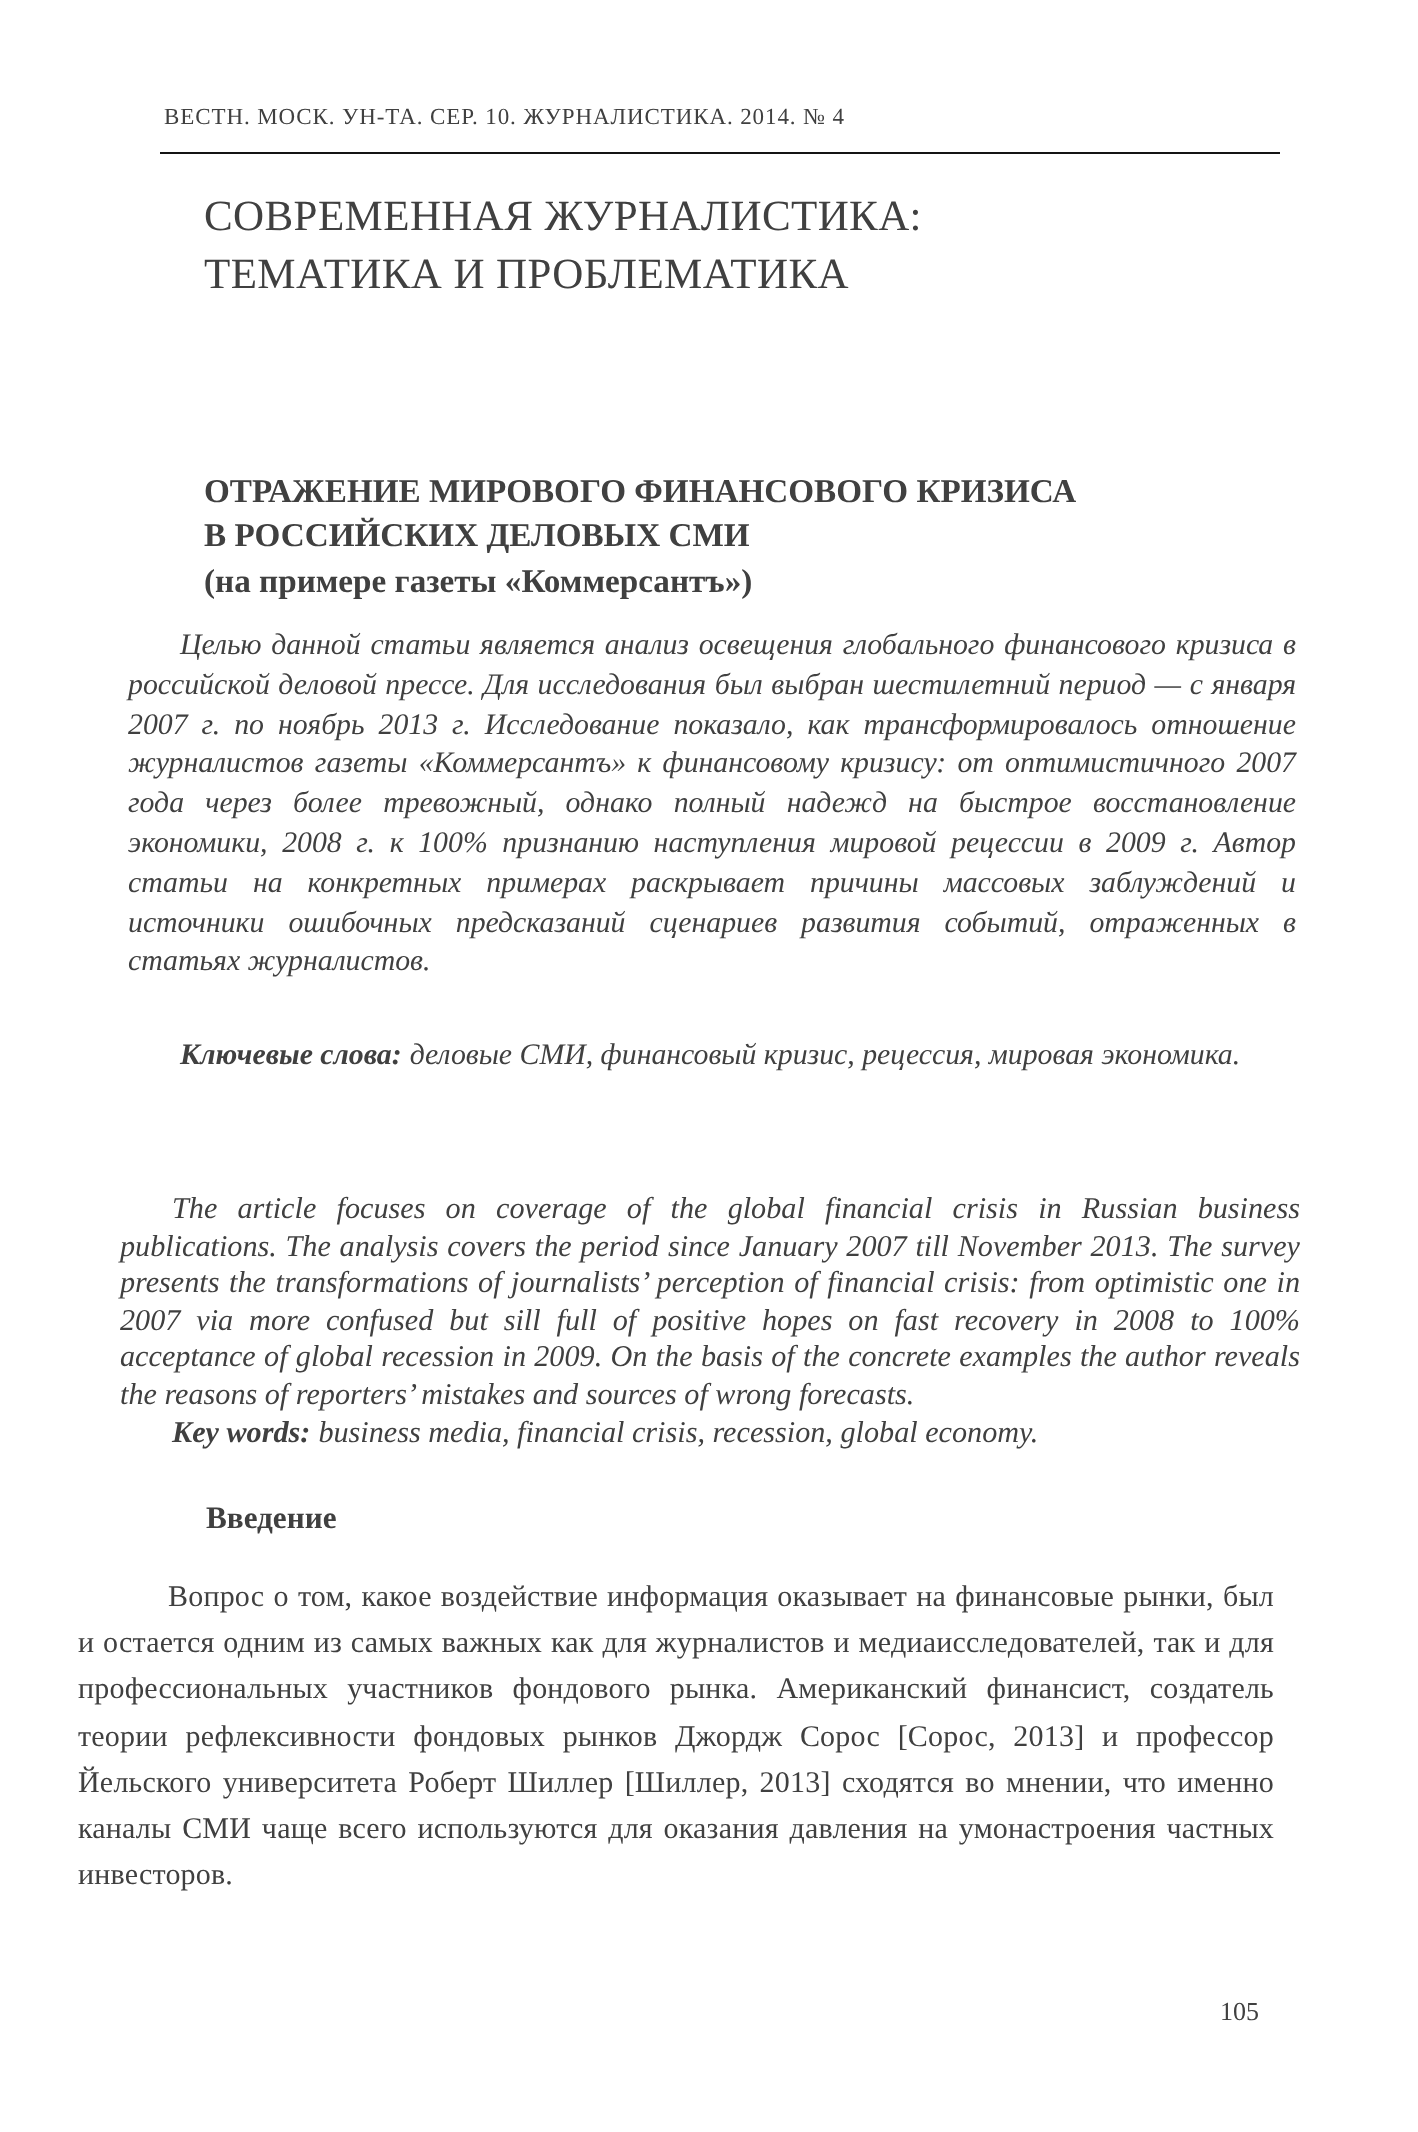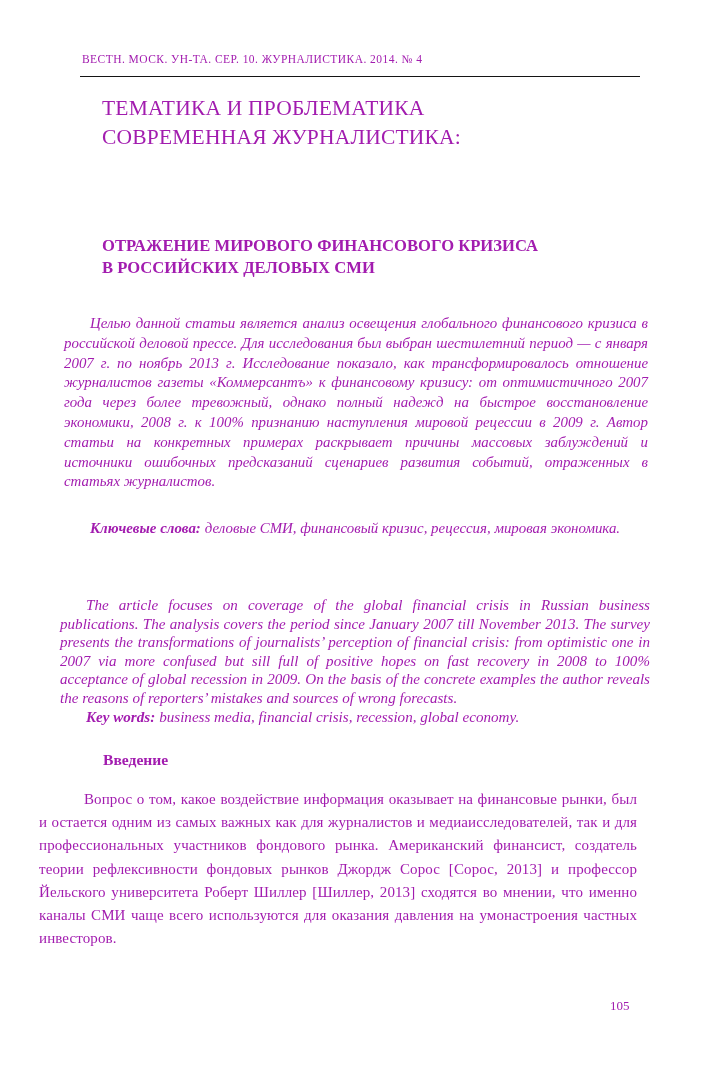--- a/index.html
+++ b/index.html
@@ -1,18 +1,18 @@
 <!DOCTYPE html>
 <html><head>
 <meta charset="utf-8">
 <style>
   html,body{margin:0;padding:0;background:#e8e8e8;}
   .page{
     position:relative;width:709px;height:1066px;background:#ffffff;
-    color:#a21caf;font-family:"Liberation Serif","DejaVu Serif",serif;
+    color:#404040;font-family:"Liberation Serif","DejaVu Serif",serif;
     margin:0 auto;overflow:hidden;
   }
   .running-header{
     position:absolute;left:82px;top:53px;font-size:11.5px;letter-spacing:.45px;
     white-space:nowrap;
   }
   .header-rule{
     position:absolute;left:80px;top:76px;width:560px;height:0;
     border-top:1.7px solid #141414;
   }
@@ -69,28 +69,29 @@
 </head>
 <body>
 
 <div class="page">
 
   <div class="running-header">ВЕСТН. МОСК. УН-ТА. СЕР. 10. ЖУРНАЛИСТИКА. 2014. № 4</div>
 
   <div class="header-rule"></div>
 
   <div class="rubric">
+    <div>СОВРЕМЕННАЯ ЖУРНАЛИСТИКА:</div>
     <div>ТЕМАТИКА И ПРОБЛЕМАТИКА</div>
-    <div>СОВРЕМЕННАЯ ЖУРНАЛИСТИКА:</div>
   </div>
 
 
   <div class="article-title">
     <div>ОТРАЖЕНИЕ МИРОВОГО ФИНАНСОВОГО КРИЗИСА</div>
     <div>В РОССИЙСКИХ ДЕЛОВЫХ СМИ</div>
+    <div>(на примере газеты «Коммерсантъ»)</div>
   </div>
 
   <div class="abstract-ru">Целью данной статьи является анализ освещения глобального финансового кризиса в российской деловой прессе. Для исследования был выбран шестилетний период — с января 2007 г. по ноябрь 2013 г. Исследование показало, как трансформировалось отношение журналистов газеты «Коммерсантъ» к финансовому кризису: от оптимистичного 2007 года через более тревожный, однако полный надежд на быстрое восстановление экономики, 2008 г. к 100% признанию наступления мировой рецессии в 2009 г. Автор статьи на конкретных примерах раскрывает причины массовых заблуждений и источники ошибочных предсказаний сценариев развития событий, отраженных в статьях журналистов.</div>
 
   <div class="keywords-ru">
     <span class="kw-label">Ключевые слова:</span><span>деловые СМИ, финансовый кризис, рецессия, мировая экономика.</span>
   </div>
 
   <div class="abstract-en">The article focuses on coverage of the global financial crisis in Russian business publications. The analysis covers the period since January 2007 till November 2013. The survey presents the transformations of journalists’ perception of financial crisis: from optimistic one in 2007 via more confused but sill full of positive hopes on fast recovery in 2008 to 100% acceptance of global recession in 2009. On the basis of the concrete examples the author reveals the reasons of reporters’ mistakes and sources of wrong forecasts.</div>
 

